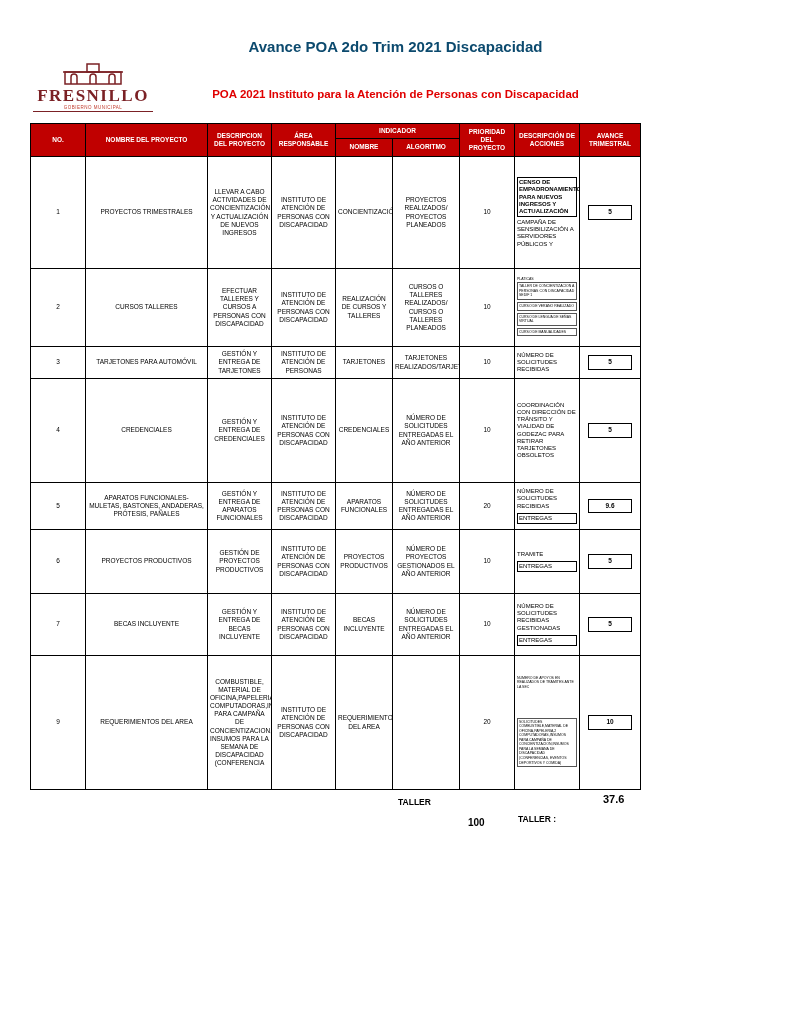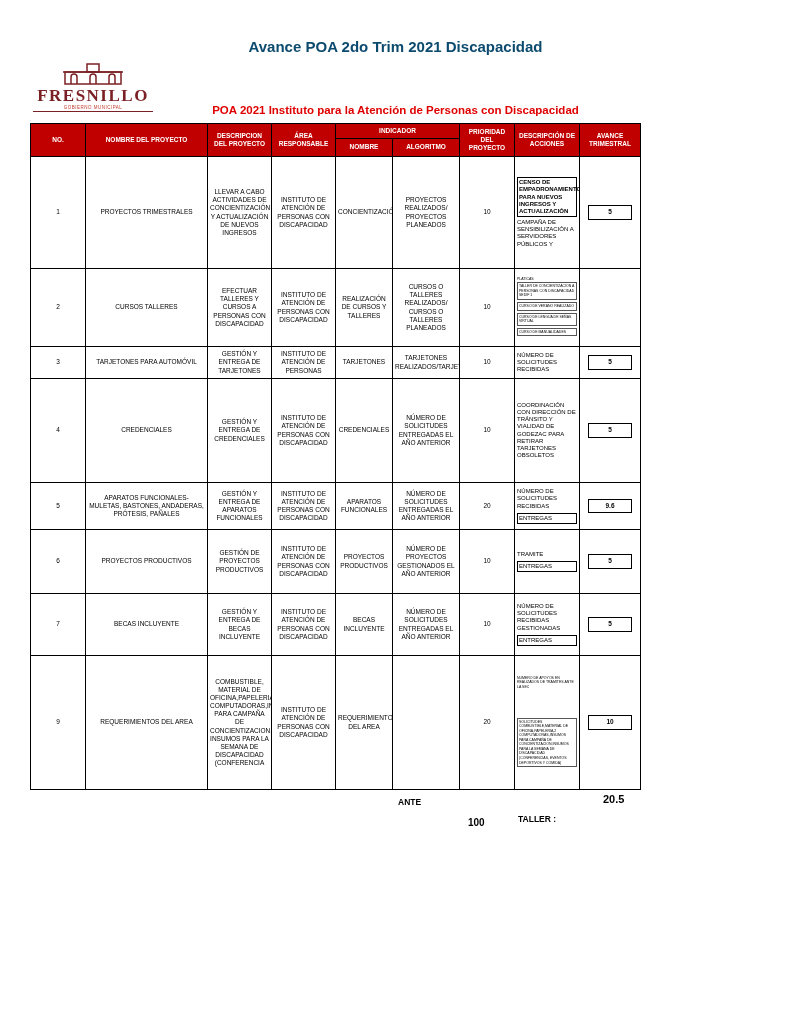--- a/index.html
+++ b/index.html
@@ -9,21 +9,21 @@
     position: relative;
     font-family: "Liberation Sans", sans-serif;
     color: #000;
   }
   .page-title {
     position: absolute; top: 38px; left: 0; width: 100%;
     text-align: center; font-size: 15px; font-weight: bold; color: #0c4a6e;
   }
   .subtitle {
     position: absolute; top: 88px; left: 0; width: 100%;
-    text-align: center; font-size: 11.5px; font-weight: bold; color: #e00000; margin-top: 16px;
+    text-align: center; font-size: 11.5px; font-weight: bold; color: #e00000;
   }
   
   .logo { position: absolute; top: 62px; left: 33px; width: 120px; text-align: center; }
   .logo-icon { display: block; margin: 0 auto 1px auto; }
   .logo-name {
     font-family: "Liberation Serif", serif; font-size: 17px; color: #7b2125;
     letter-spacing: 1.5px; font-weight: bold; line-height: 1;
   }
   .logo-tagline {
     font-size: 4.5px; color: #c0392b; letter-spacing: 0.5px;
@@ -264,16 +264,16 @@
       </td>
       <td>
         <div class="av-box">10</div>
       </td>
     </tr>
 
   </tbody>
 </table>
 </div>
 
-<div class="foot-total-label">ANTE</div>
+<div class="foot-total-label">TALLER</div>
 <div class="foot-total-value">100</div>
-<div class="foot-avance-value">20.5</div>
+<div class="foot-avance-value">37.6</div>
 <div class="foot-avance-label">TALLER :</div>
 
 </body></html>

